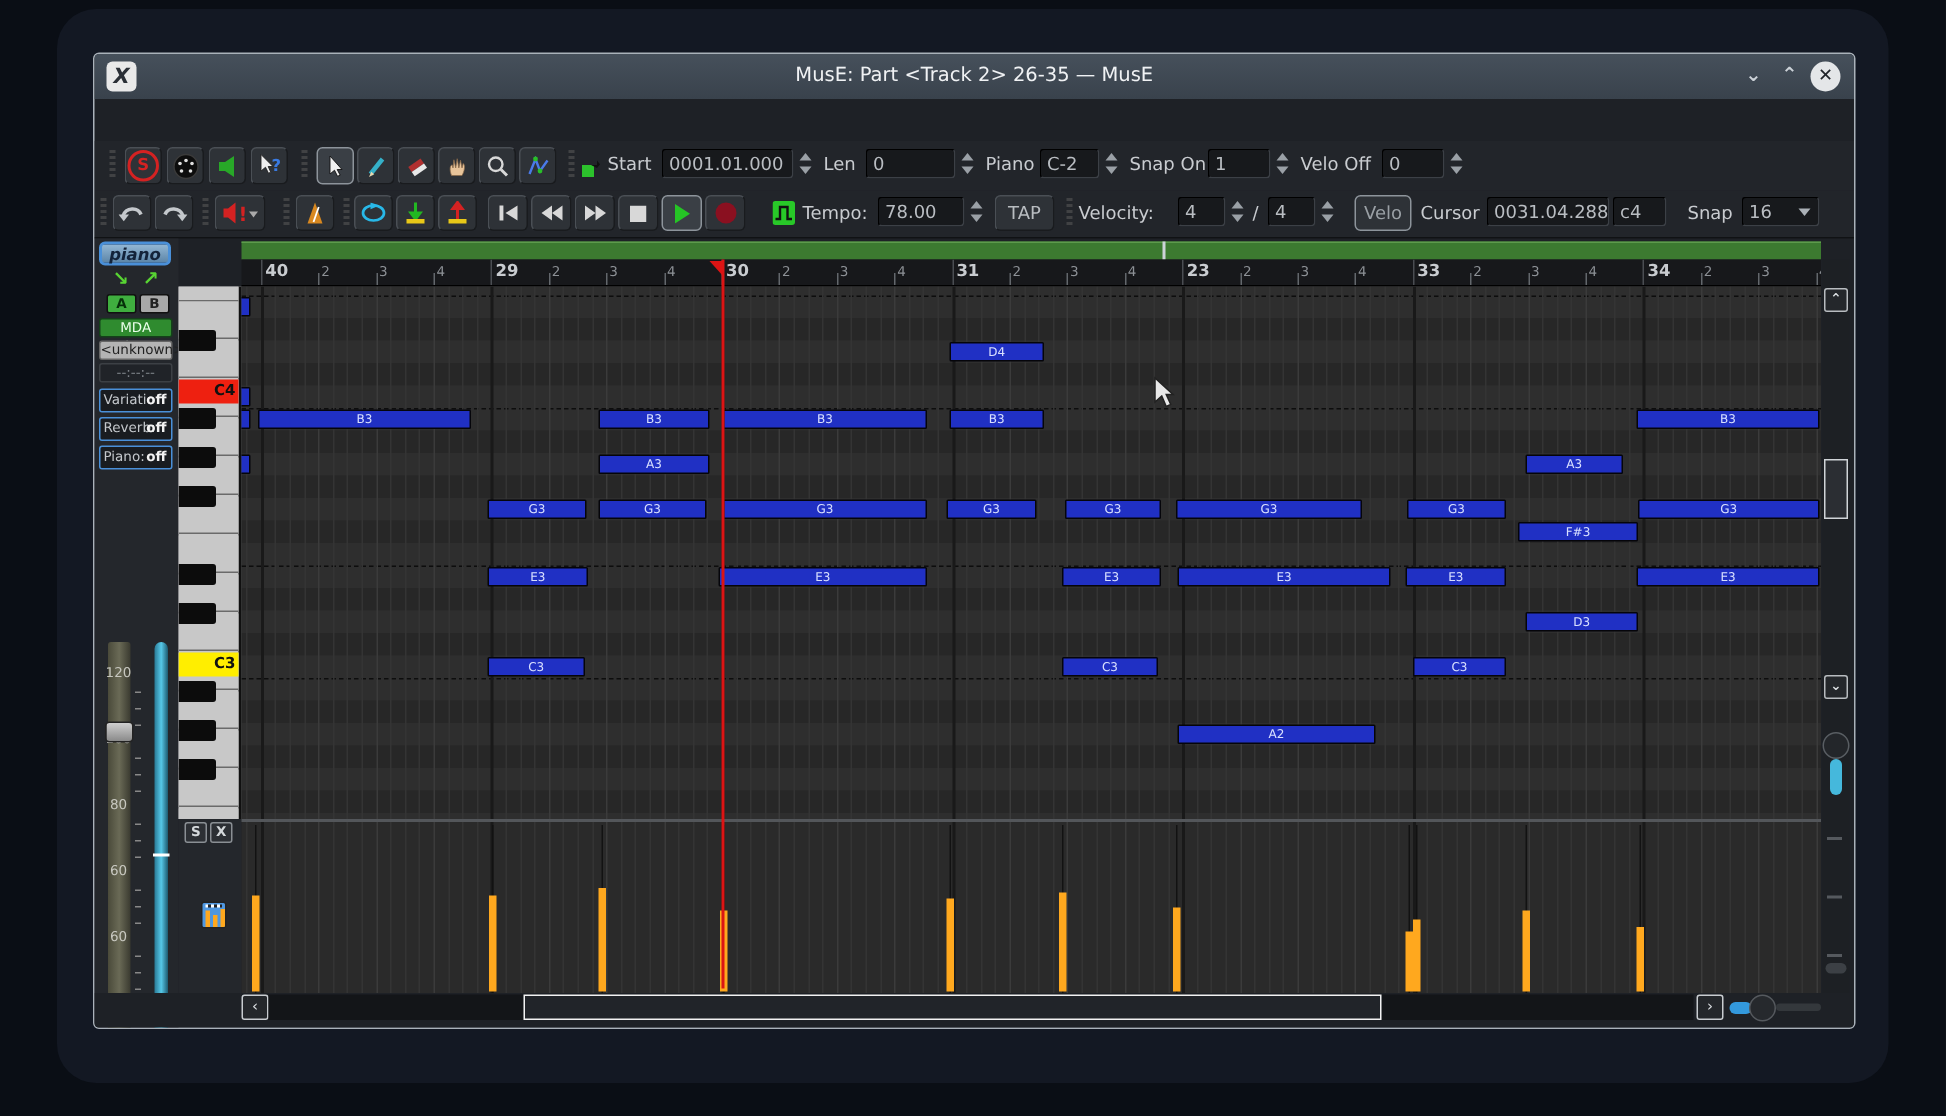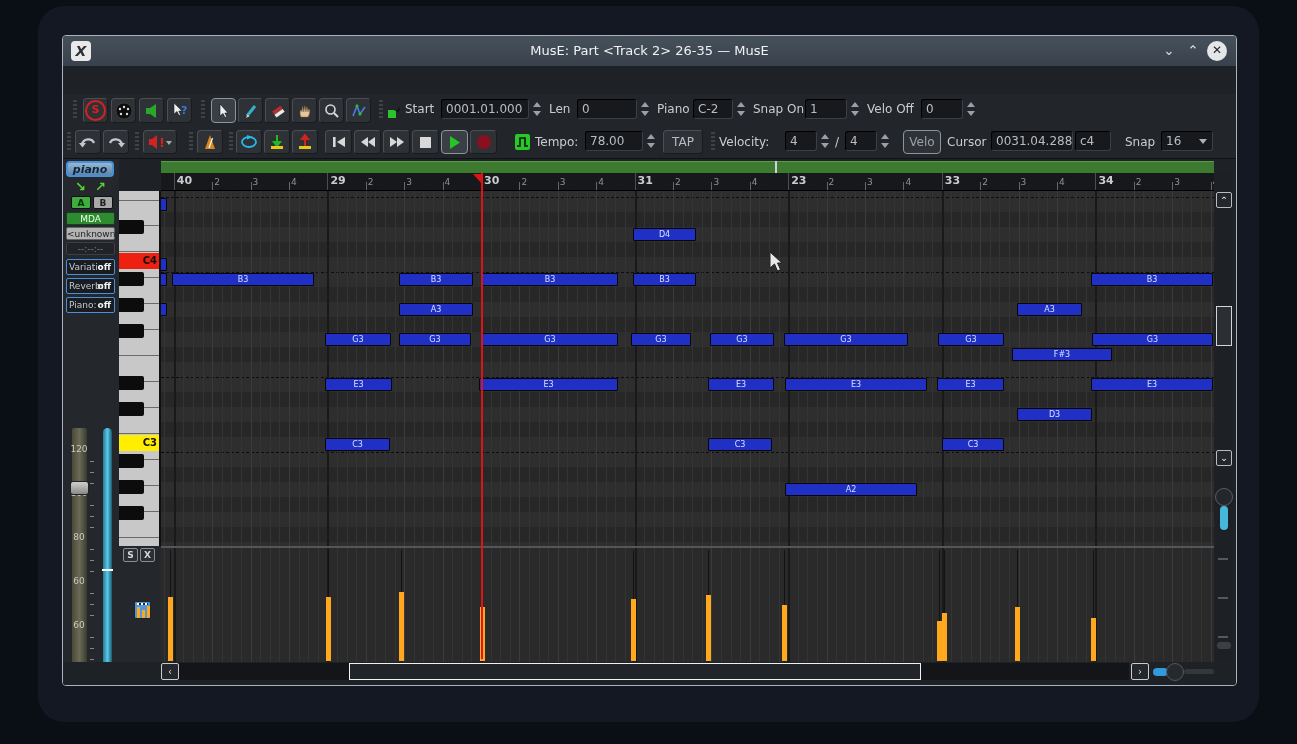--- a/index.html
+++ b/index.html
@@ -596,21 +596,21 @@
       <div class="a note" style="left: 238px; top: 112px; width: 74px;">A3</div>
       <div class="a note" style="left: 856px; top: 112px; width: 65px;">A3</div>
       <div class="a note" style="left: 164px; top: 142px; width: 66px;">G3</div>
       <div class="a note" style="left: 238px; top: 142px; width: 72px;">G3</div>
       <div class="a note" style="left: 321px; top: 142px; width: 136px;">G3</div>
       <div class="a note" style="left: 470px; top: 142px; width: 60px;">G3</div>
       <div class="a note" style="left: 549px; top: 142px; width: 64px;">G3</div>
       <div class="a note" style="left: 623px; top: 142px; width: 124px;">G3</div>
       <div class="a note" style="left: 777px; top: 142px; width: 66px;">G3</div>
       <div class="a note" style="left: 931px; top: 142px; width: 121px;">G3</div>
-      <div class="a note" style="left: 851px; top: 157px; width: 100px;">F#3</div>
+      <div class="a note" style="left: 851px; top: 157px; width: 80px;">F#3</div>
       <div class="a note" style="left: 164px; top: 187px; width: 67px;">E3</div>
       <div class="a note" style="left: 318px; top: 187px; width: 139px;">E3</div>
       <div class="a note" style="left: 547px; top: 187px; width: 66px;">E3</div>
       <div class="a note" style="left: 624px; top: 187px; width: 142px;">E3</div>
       <div class="a note" style="left: 776px; top: 187px; width: 67px;">E3</div>
       <div class="a note" style="left: 930px; top: 187px; width: 122px;">E3</div>
       <div class="a note" style="left: 856px; top: 217px; width: 75px;">D3</div>
       <div class="a note" style="left: 164px; top: 247px; width: 65px;">C3</div>
       <div class="a note" style="left: 547px; top: 247px; width: 64px;">C3</div>
       <div class="a note" style="left: 781px; top: 247px; width: 62px;">C3</div>

